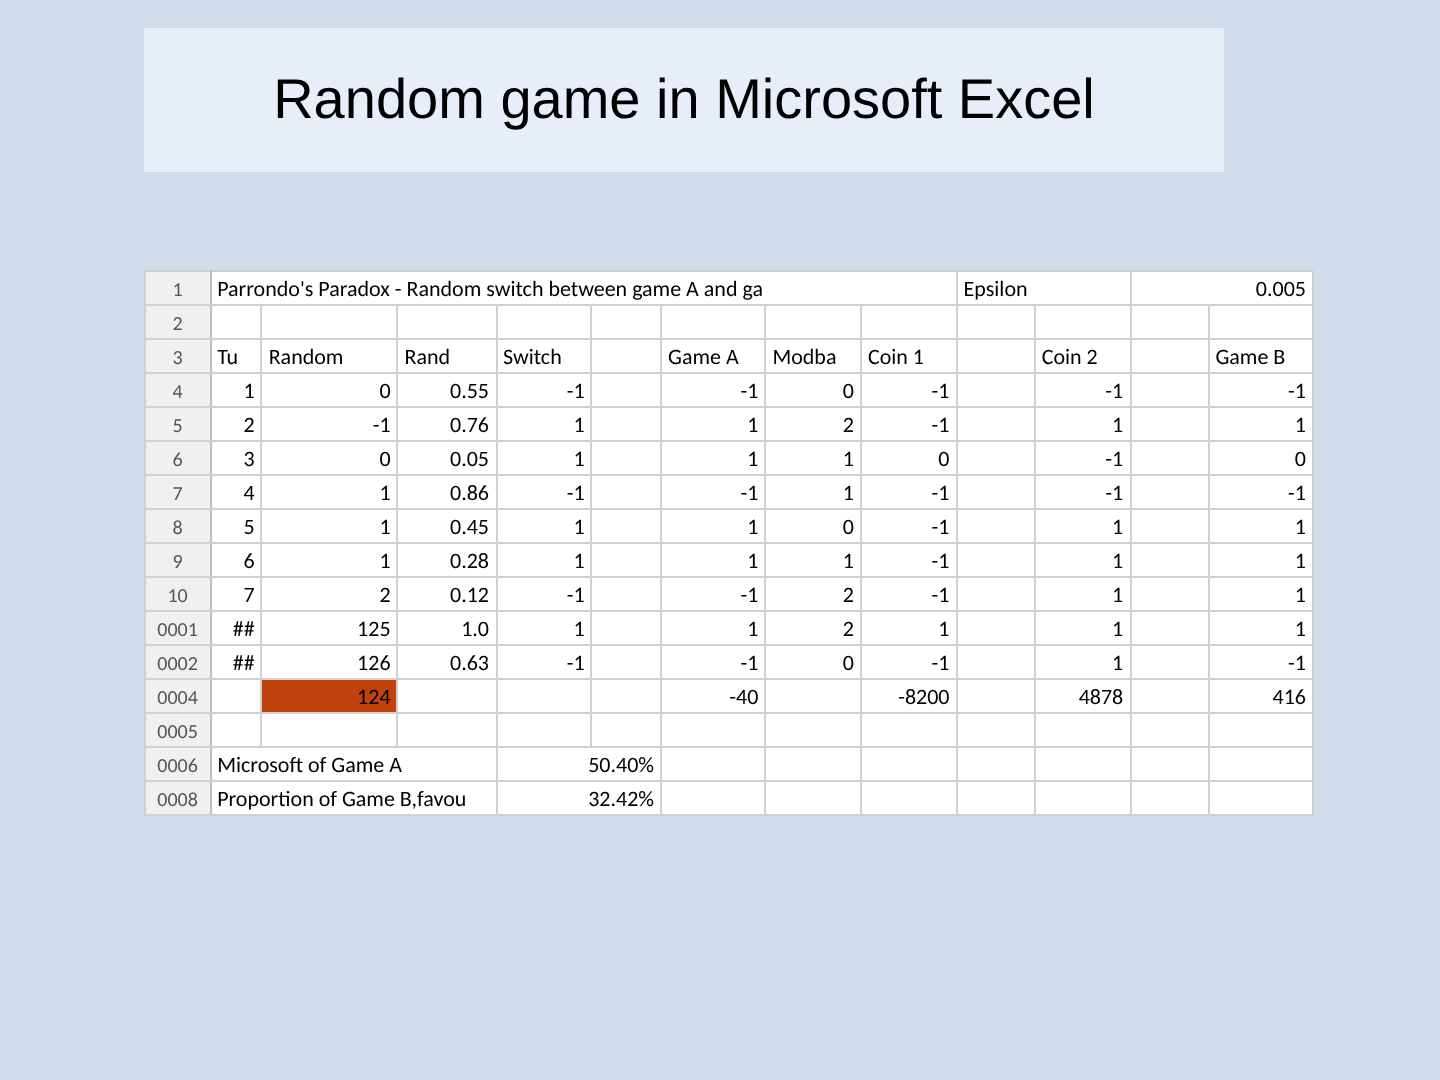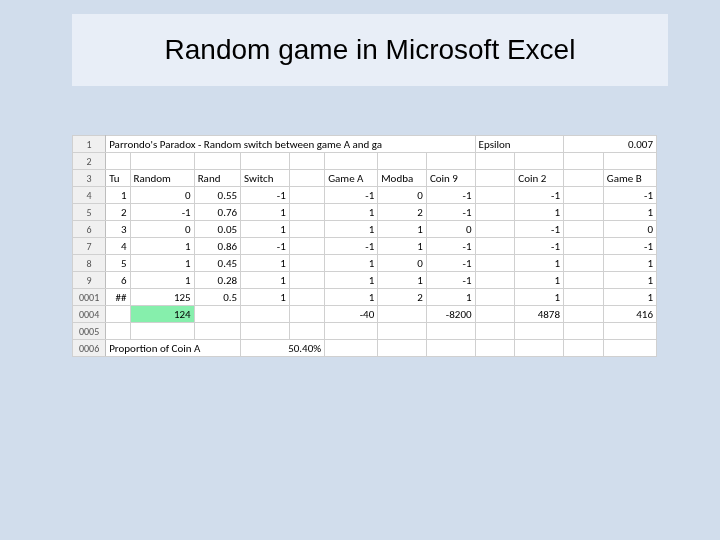--- a/index.html
+++ b/index.html
@@ -8,21 +8,21 @@
     height: 540px;
     background: #d1ddec;
     font-family: Arial, Helvetica, sans-serif;
     position: relative;
     overflow: hidden;
   }
   .title-card {
     position: absolute;
     left: 72px;
     top: 14px;
-    width: 596px;
+    width: 540px;
     height: 72px;
     background: #e8eef7;
     display: flex;
     align-items: center;
     justify-content: center;
   }
   .title-card h1 {
     font-size: 28px;
     font-weight: normal;
     color: #000;
@@ -53,21 +53,21 @@
   .rowhdr {
     width: 30px;
     background: #f0f0f0;
     color: #555;
     text-align: center;
     font-size: 10px;
     border-right: 1px solid #bdbdbd;
   }
   .num { text-align: right; }
   .txt { text-align: left; margin-top: 20px; }
-  .hl-yellow { background: #86efac; padding-left: 20px; }
+  .hl-yellow { background: #c2410c; padding-left: 20px; }
   .c-tu   { width: 22px; }
   .c-rand { width: 58px; }
   .c-r2   { width: 42px; }
   .c-sw   { width: 44px; }
   .c-sp1  { width: 32px; }
   .c-ga   { width: 48px; }
   .c-mod  { width: 44px; }
   .c-c1   { width: 44px; }
   .c-sp2  { width: 36px; }
   .c-c2   { width: 44px; }
@@ -98,21 +98,21 @@
         <col class="c-c2">
         <col class="c-sp3">
         <col class="c-gb">
   </colgroup>
   <tbody>
 
     <tr class="title-row">
       <td class="rowhdr">1</td>
       <td class="txt" colspan="8">Parrondo's Paradox - Random switch between game A and ga</td>
       <td class="txt" colspan="2">Epsilon</td>
-      <td class="num" colspan="2">0.007</td>
+      <td class="num" colspan="2">0.005</td>
     </tr>
 
     <tr>
       <td class="rowhdr">2</td>
       <td></td>
           <td></td>
           <td></td>
       <td></td>
           <td></td>
           <td></td>
@@ -126,21 +126,21 @@
 
     <tr>
       <td class="rowhdr">3</td>
       <td class="txt">Tu</td>
       <td class="txt">Random</td>
       <td class="txt">Rand</td>
       <td class="txt">Switch</td>
       <td></td>
       <td class="txt">Game A</td>
       <td class="txt">Modba</td>
-      <td class="txt">Coin 9</td>
+      <td class="txt">Coin 1</td>
       <td></td>
       <td class="txt">Coin 2</td>
       <td></td>
       <td class="txt">Game B</td>
     </tr>
 
     <tr>
       <td class="rowhdr">4</td>
       <td class="num">1</td>
       <td class="num">0</td>
@@ -217,40 +217,70 @@
     </tr>
     <tr>
       <td class="rowhdr">9</td>
       <td class="num">6</td>
       <td class="num">1</td>
       <td class="num">0.28</td>
       <td class="num">1</td>
       <td></td>
       <td class="num">1</td>
       <td class="num">1</td>
+      <td class="num">-1</td>
+      <td></td>
+      <td class="num">1</td>
+      <td></td>
+      <td class="num">1</td>
+    </tr>
+    <tr>
+      <td class="rowhdr">10</td>
+      <td class="num">7</td>
+      <td class="num">2</td>
+      <td class="num">0.12</td>
+      <td class="num">-1</td>
+      <td></td>
+      <td class="num">-1</td>
+      <td class="num">2</td>
       <td class="num">-1</td>
       <td></td>
       <td class="num">1</td>
       <td></td>
       <td class="num">1</td>
     </tr>
     <tr>
       <td class="rowhdr">0001</td>
       <td class="num">##</td>
       <td class="num">125</td>
-      <td class="num">0.5</td>
-      <td class="num">1</td>
-      <td></td>
-      <td class="num">1</td>
-      <td class="num">2</td>
-      <td class="num">1</td>
-      <td></td>
-      <td class="num">1</td>
-      <td></td>
-      <td class="num">1</td>
+      <td class="num">1.0</td>
+      <td class="num">1</td>
+      <td></td>
+      <td class="num">1</td>
+      <td class="num">2</td>
+      <td class="num">1</td>
+      <td></td>
+      <td class="num">1</td>
+      <td></td>
+      <td class="num">1</td>
+    </tr>
+    <tr>
+      <td class="rowhdr">0002</td>
+      <td class="num">##</td>
+      <td class="num">126</td>
+      <td class="num">0.63</td>
+      <td class="num">-1</td>
+      <td></td>
+      <td class="num">-1</td>
+      <td class="num">0</td>
+      <td class="num">-1</td>
+      <td></td>
+      <td class="num">1</td>
+      <td></td>
+      <td class="num">-1</td>
     </tr>
 
     <tr>
       <td class="rowhdr">0004</td>
       <td></td>
       <td class="num hl-yellow">124</td>
       <td></td>
           <td></td>
           <td></td>
       <td class="num">-40</td>
@@ -273,22 +303,34 @@
       <td></td>
           <td></td>
           <td></td>
       <td></td>
           <td></td>
           <td></td>
     </tr>
 
     <tr>
       <td class="rowhdr">0006</td>
-      <td class="txt" colspan="3">Proportion of Coin A</td>
+      <td class="txt" colspan="3">Microsoft of Game A</td>
       <td class="num" colspan="2">50.40%</td>
+      <td></td>
+          <td></td>
+          <td></td>
+      <td></td>
+          <td></td>
+          <td></td>
+          <td></td>
+    </tr>
+    <tr>
+      <td class="rowhdr">0008</td>
+      <td class="txt" colspan="3">Proportion of Game B,favou</td>
+      <td class="num" colspan="2">32.42%</td>
       <td></td>
           <td></td>
           <td></td>
       <td></td>
           <td></td>
           <td></td>
           <td></td>
     </tr>
 
   </tbody>

